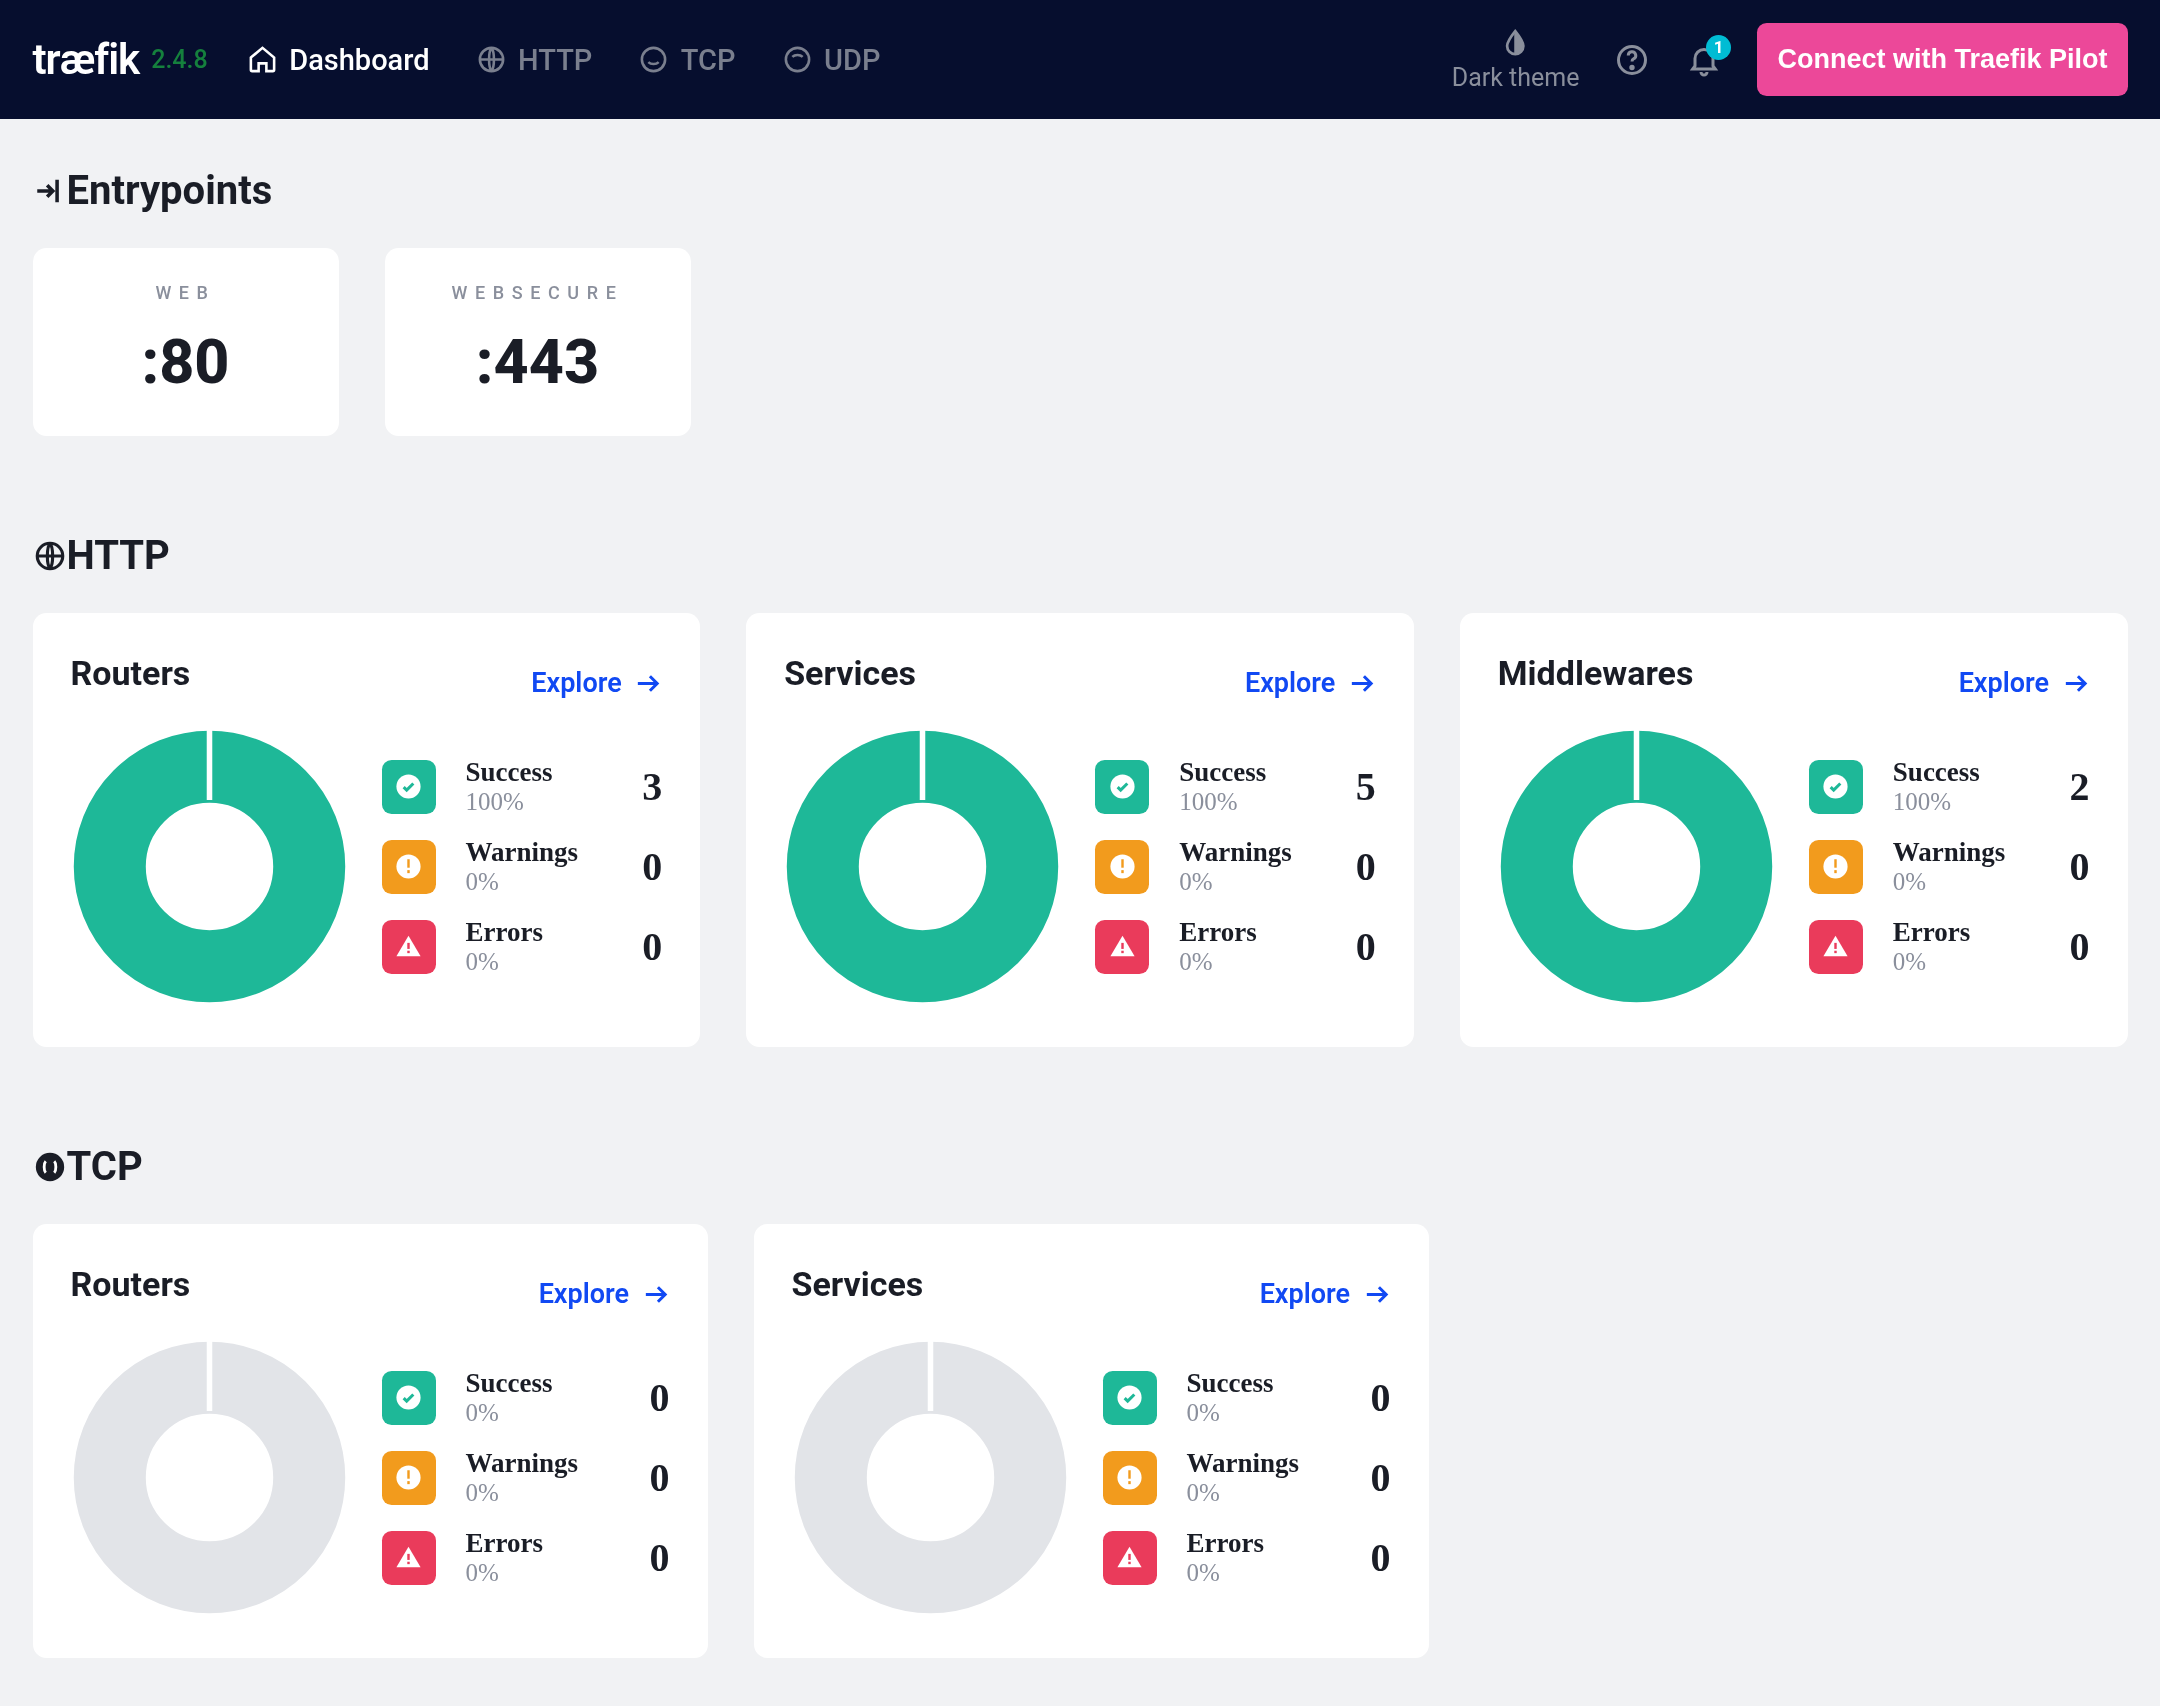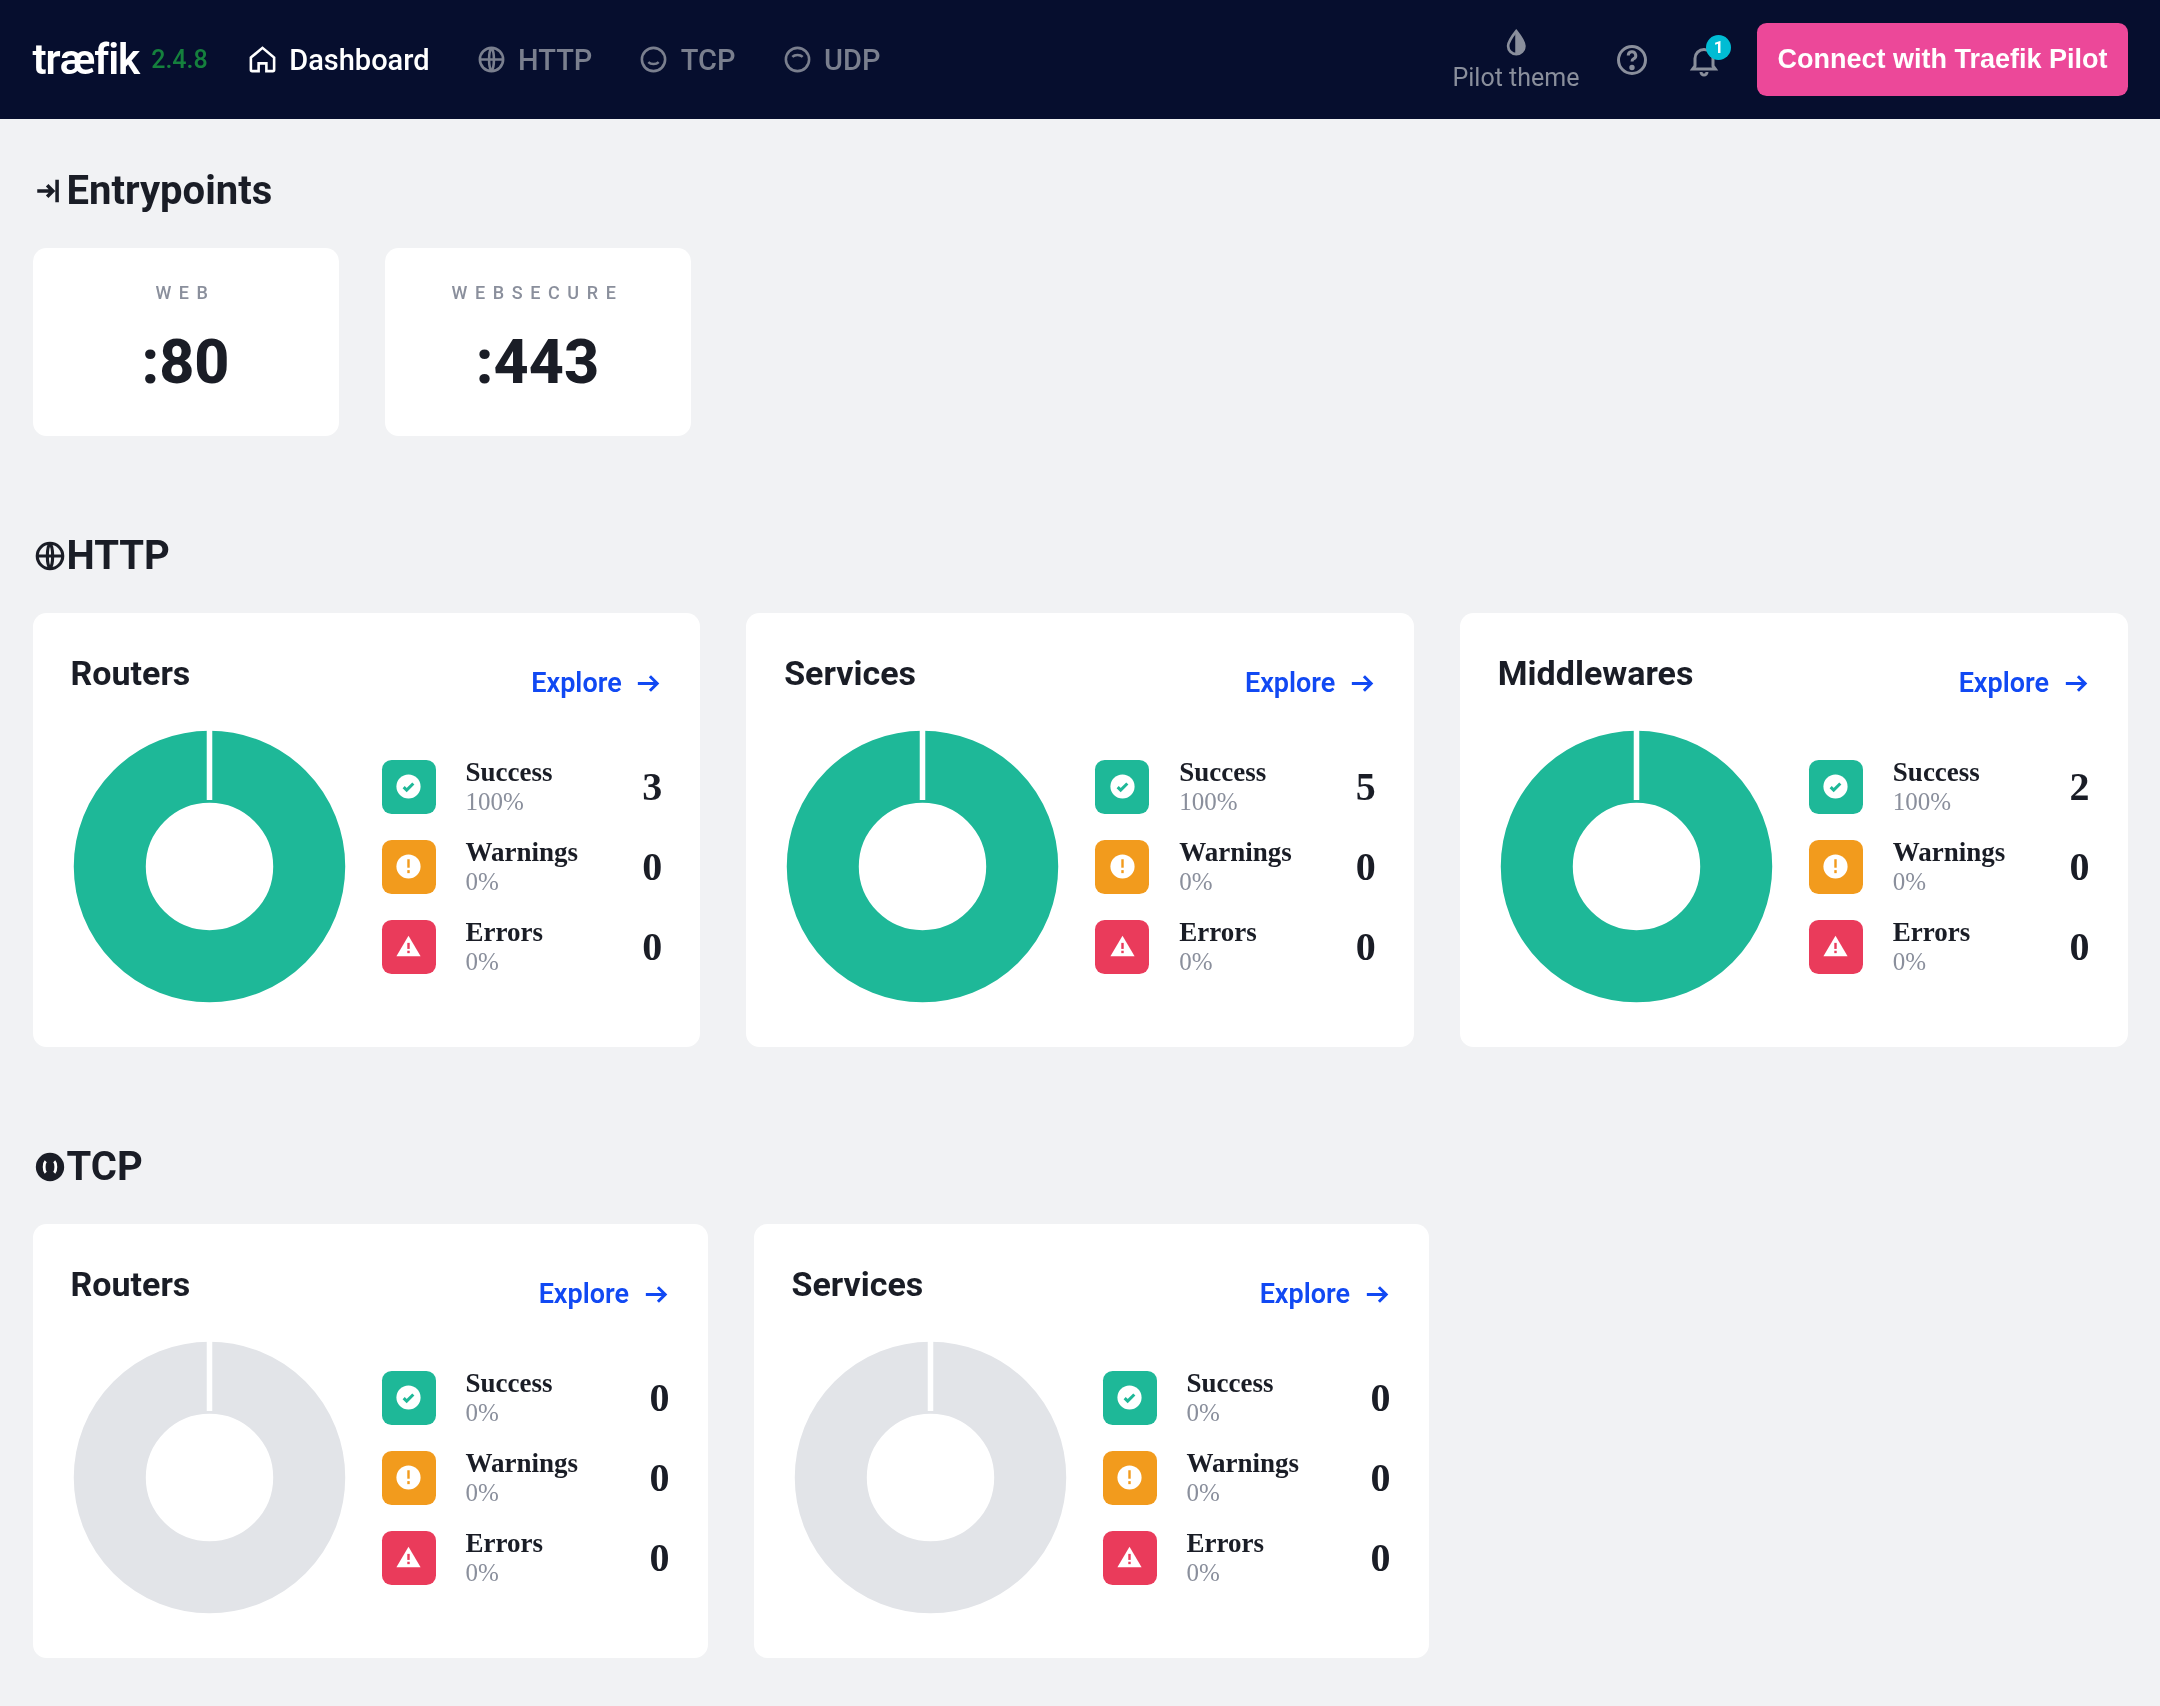--- a/index.html
+++ b/index.html
@@ -189,21 +189,21 @@
 
   <div class="header-right">
     <div class="theme-toggle">
       <span>
         <svg width="32.5" height="32.5" viewBox="0 0 24 24" fill="none" stroke="#8a8f9c" stroke-width="2">
             <path d="M12 3c4 5 6 8 6 11a6 6 0 0 1-12 0c0-3 2-6 6-11z"></path>
             <path d="M12 3v17" stroke-width="1.5"></path>
             <path d="M12 20a6 6 0 0 0 6-6c0-3-2-6-6-11" fill="#8a8f9c" stroke="none"></path>
           </svg>
       </span>
-      <span class="theme-toggle-label">Pilot theme</span>
+      <span class="theme-toggle-label">Dark theme</span>
     </div>
     <div class="icon-btn">
       <span>
         <svg width="36" height="36" viewBox="0 0 24 24" fill="none" stroke="#8a8f9c" stroke-width="2">
             <circle cx="12" cy="12" r="9"></circle>
             <path d="M9.5 9a2.5 2.5 0 1 1 3.5 2.3c-.8.4-1 1-1 1.7"></path>
             <circle cx="12" cy="17" r=".8" fill="#8a8f9c"></circle>
           </svg>
       </span>
     </div>

